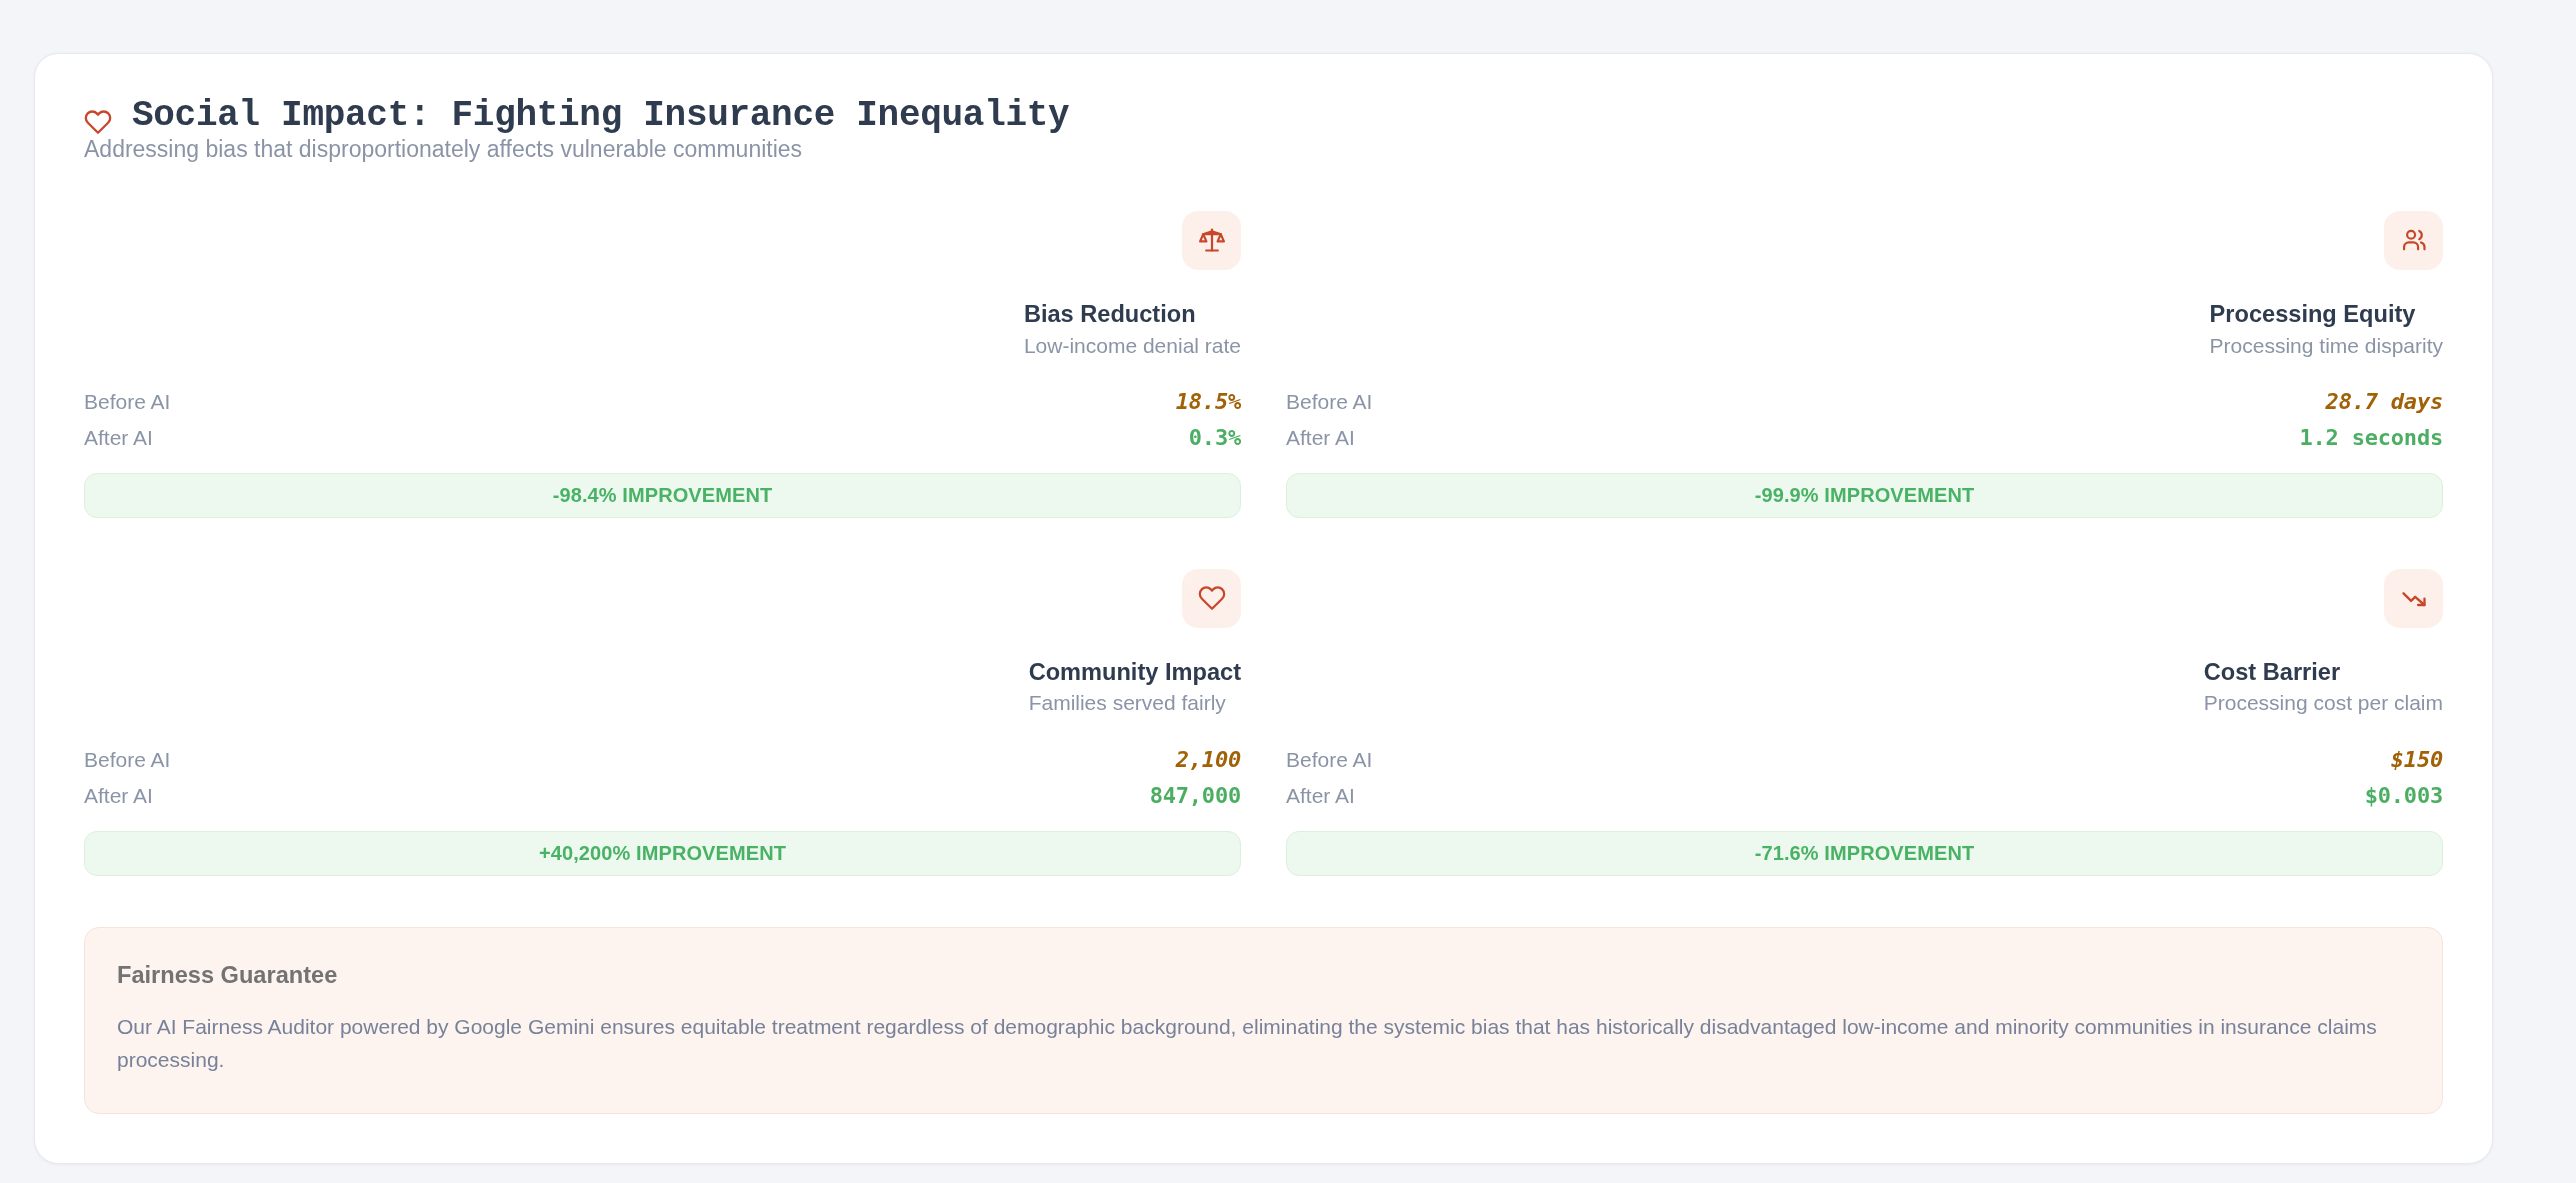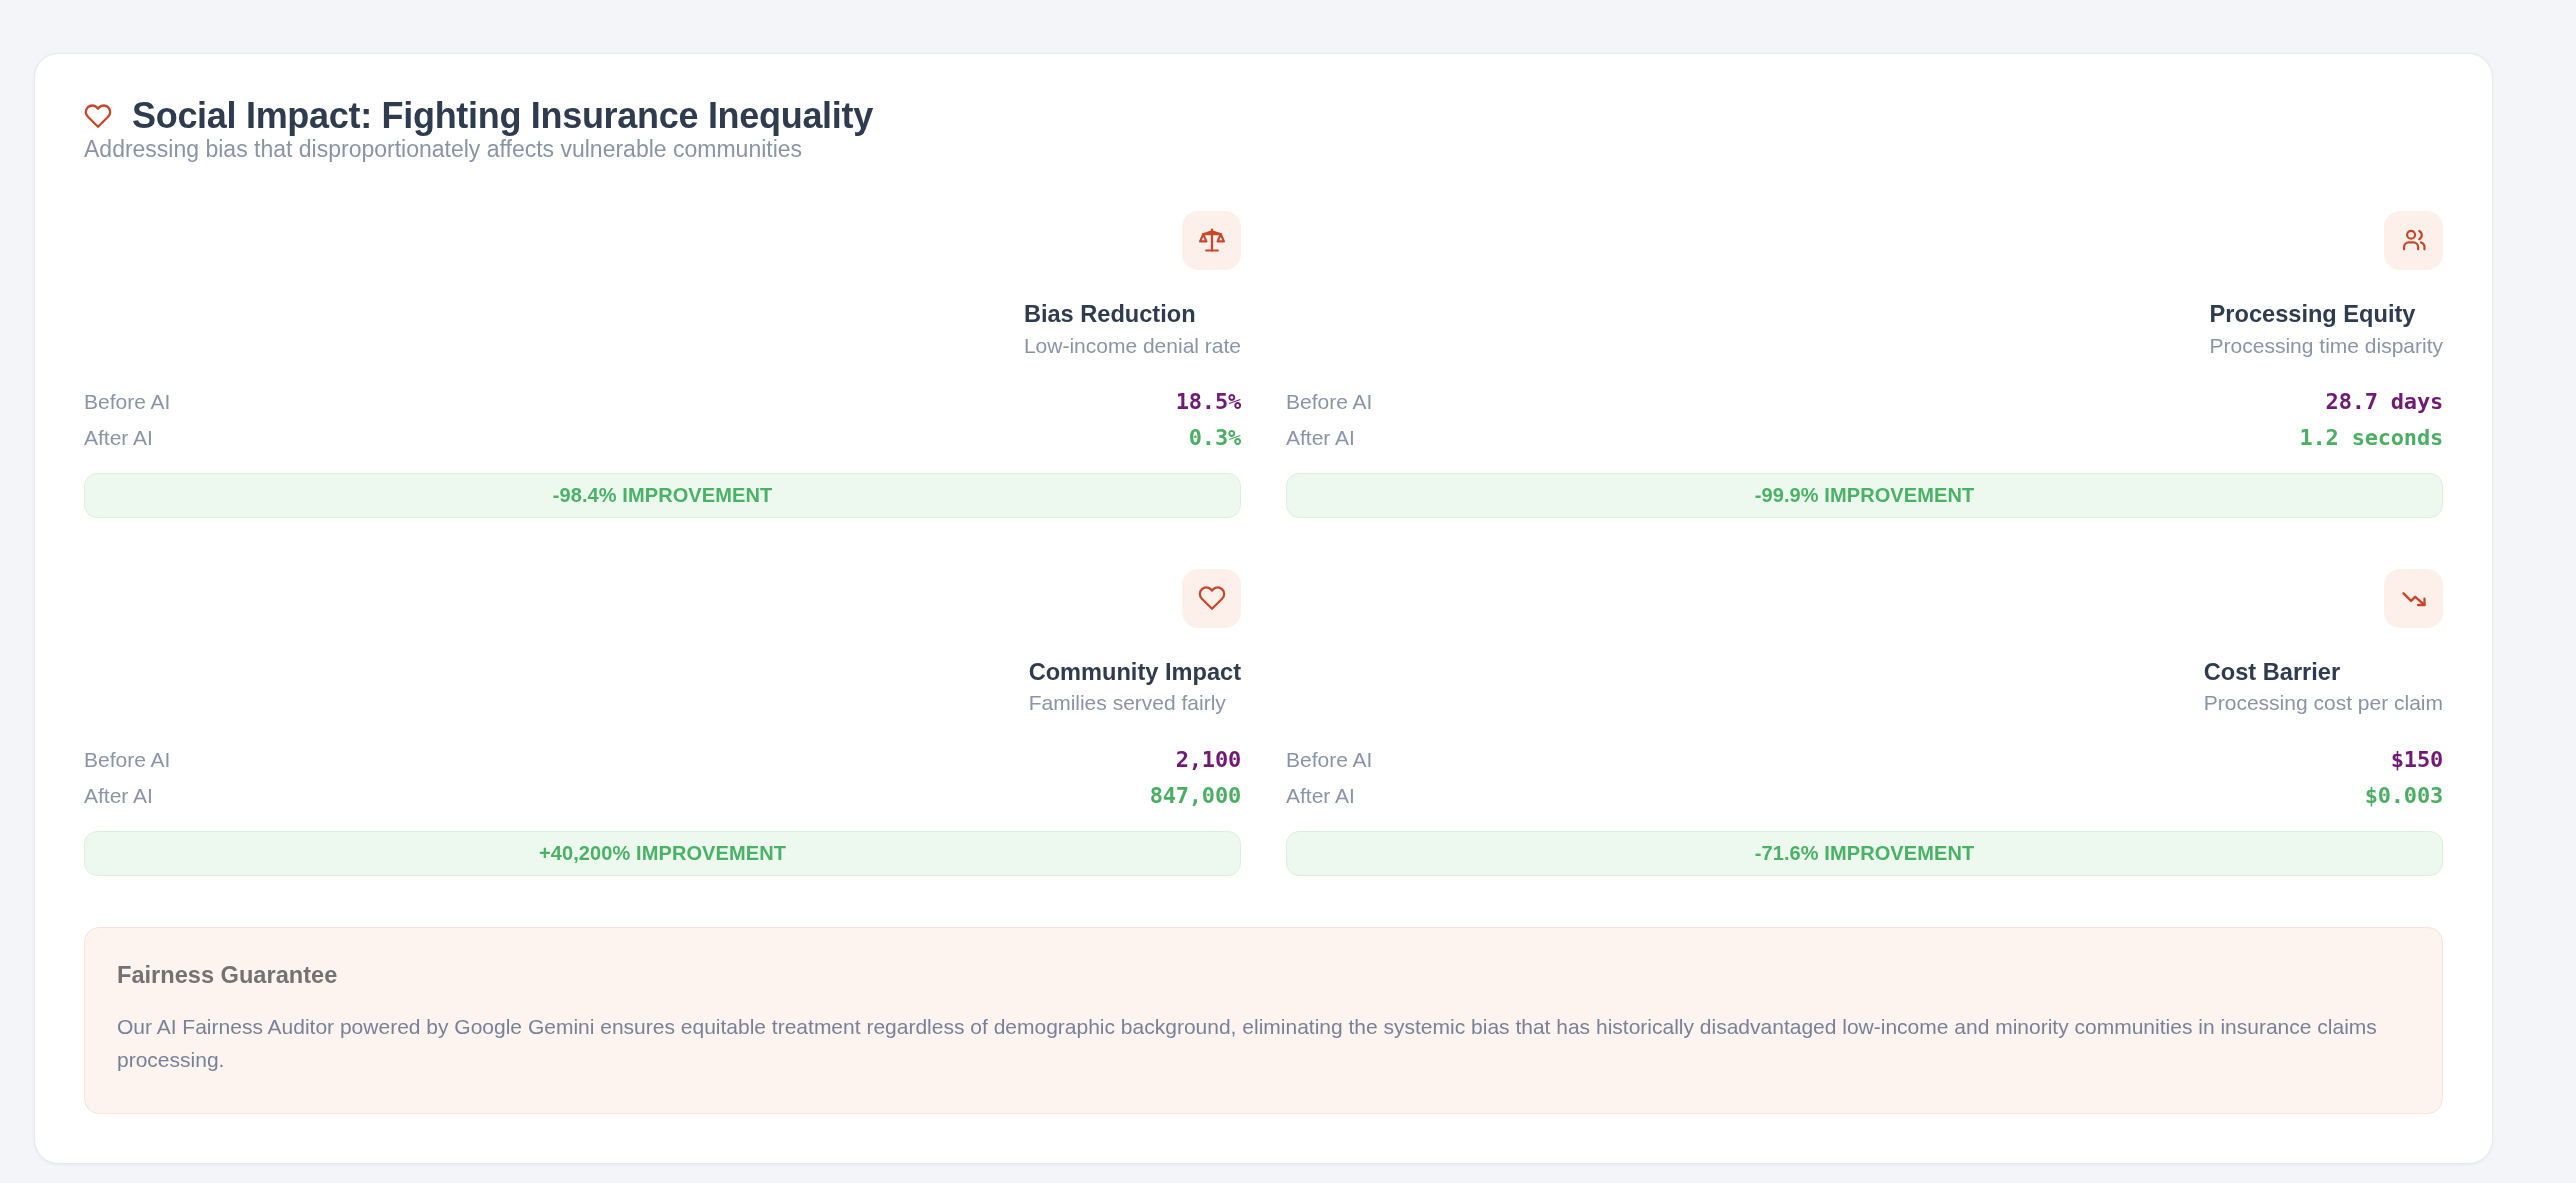--- a/index.html
+++ b/index.html
@@ -26,22 +26,23 @@
     box-shadow: 0 0.9px 2.8px rgba(16, 24, 40, 0.05);
     padding: 42px 49px 49px 49px;
     width: 2459px;
   }
 
   
   .panel-header { margin-bottom: 44px; }
 
   .title-row {
     display: flex;
-    align-items: center;
+    align-items: flex-end;
     gap: 20px;
+    font-family: Liberation Mono, monospace;
   }
 
   .heart-icon { flex: 0 0 auto; display: block; }
 
   .panel-title {
     font-size: 36px;
     font-weight: 700;
     color: #2f3b4e;
     letter-spacing: -0.3px;
     line-height: 1.1;
@@ -109,21 +110,21 @@
     color: #8a94a6;
   }
 
   .metric-value {
     font-family: "DejaVu Sans Mono", "Liberation Mono", monospace;
     font-size: 22px;
     font-weight: 700;
     letter-spacing: -0.2px;
   }
 
-  .value-before { color: #701a75; }
+  .value-before { color: #a16207; font-style: italic; }
   .value-after  { color: #4cae62; }
 
   .improvement-bar {
     margin-top: 17px;
     height: 45px;
     border-radius: 13px;
     background: #edf8ee;
     border: 0.9px solid #dcf0de;
     display: flex;
     align-items: center;

